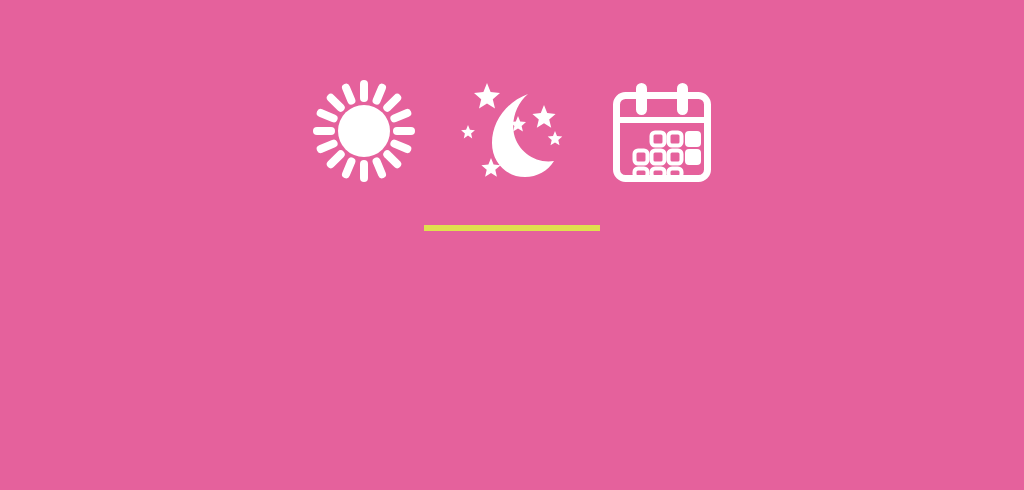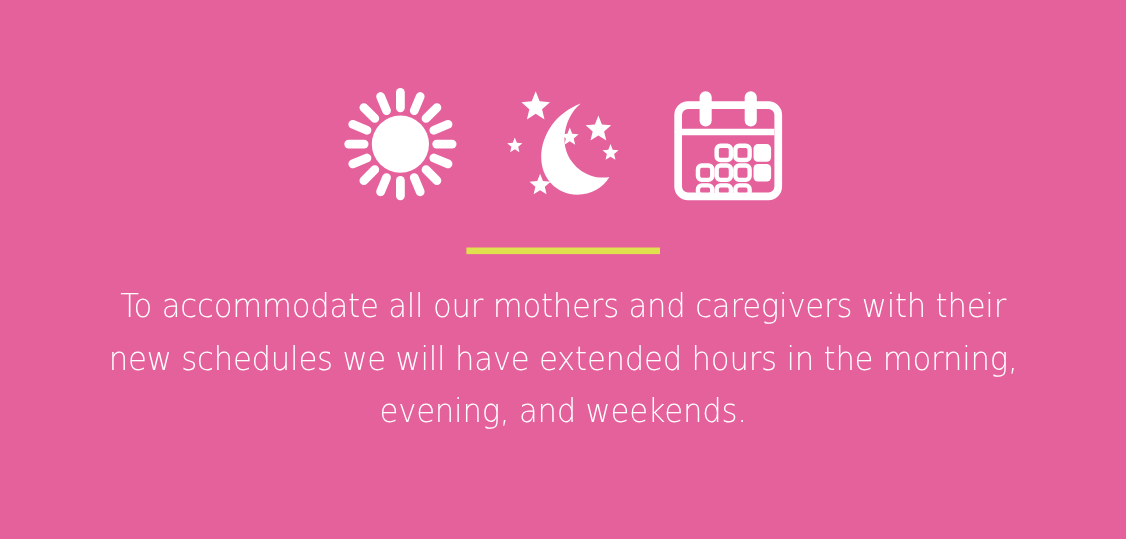--- a/index.html
+++ b/index.html
@@ -160,19 +160,14 @@
         <rect x="56.5" y="89.5" width="13" height="9" rx="3.5" fill="none" stroke="#ffffff" stroke-width="4"></rect>
       </svg>
     </div>
 
   </div>
 
   <div id="divider-wrap">
     <div id="divider"></div>
   </div>
 
-  <div id="body-copy">
-    <span class="copy-line">To accommodate all our mothers and caregivers with their</span>
-    <span class="copy-line">new schedules we will have extended hours in the morning,</span>
-    <span class="copy-line">evening, and weekends.</span>
-  </div>
 
 </div>
 
 </body></html>

